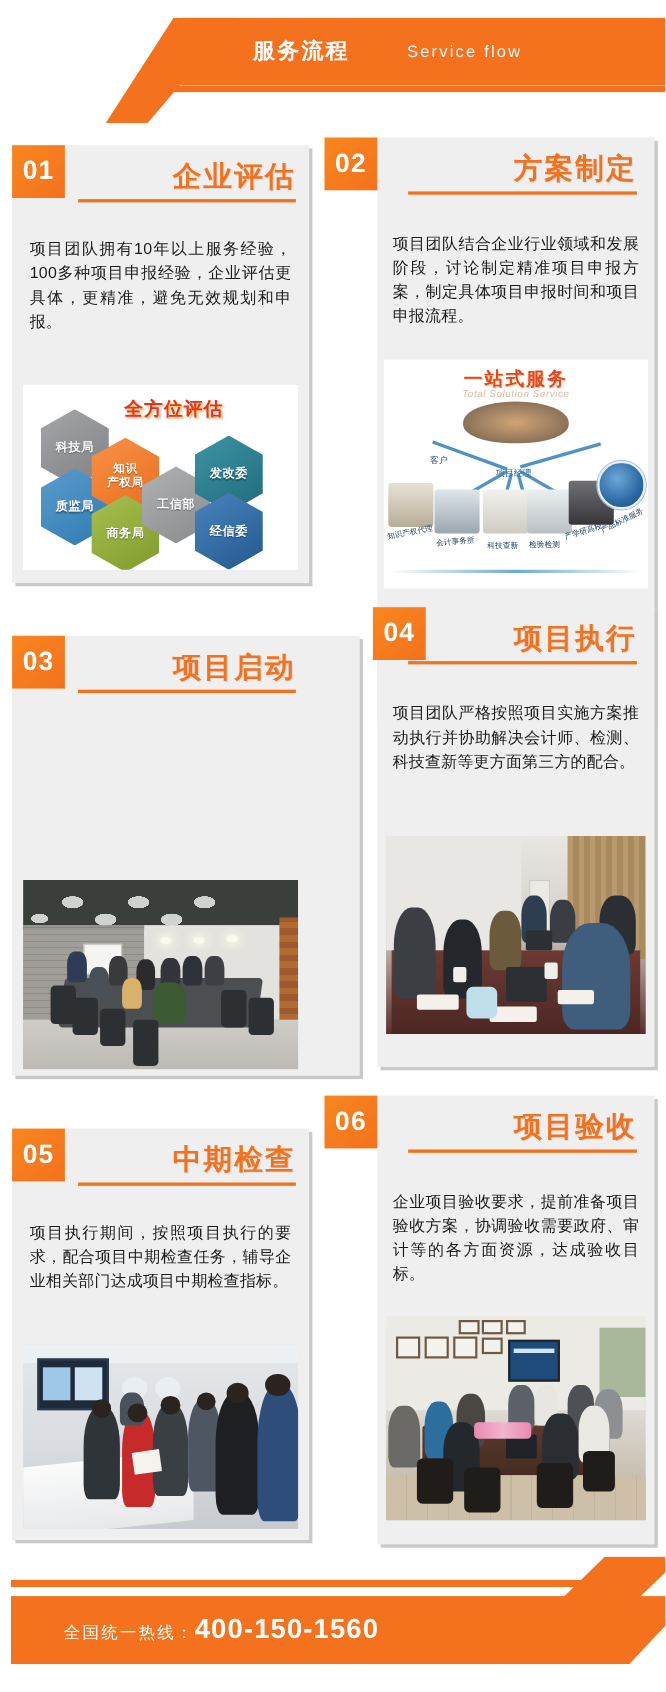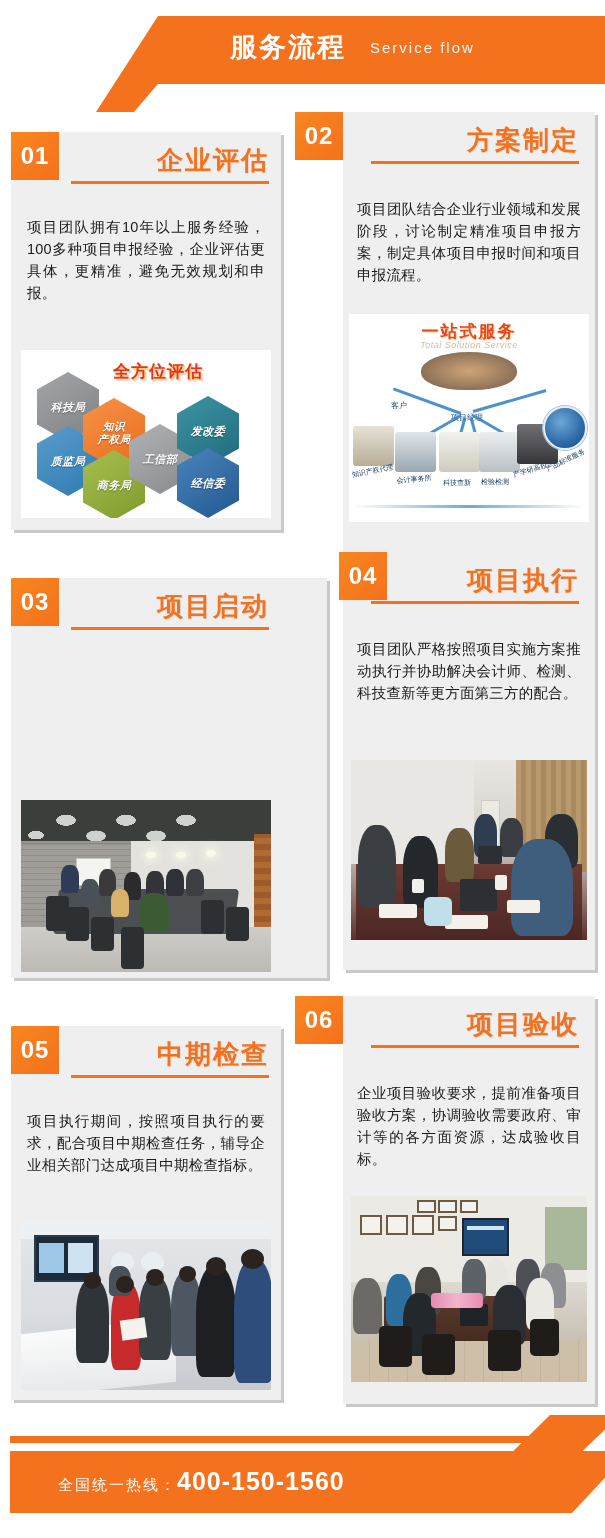--- a/index.html
+++ b/index.html
@@ -42,21 +42,21 @@
     position: absolute;
     left: 96px; top: 16px;
     width: 120px; height: 96px;
     background: #f4711d;
     clip-path: polygon(62px 0, 100% 0, 38px 100%, 0 100%);
   }
   .header-title {
     position: absolute;
     left: 230px; top: 26px;
     color: #ffffff;
-    font-size: 27px;
+    font-size: 20px;
     font-weight: bold;
     letter-spacing: 2px;
     line-height: 42px;
     white-space: nowrap;
   }
   .header-sub {
     position: absolute;
     left: 370px; top: 34px;
     color: #ffffff;
     font-size: 15px;
@@ -231,21 +231,20 @@
     display: flex;
     align-items: center;
     justify-content: center;
     color: #fff;
     font-size: 11px;
     font-weight: bold;
     text-align: center;
     line-height: 13px;
     letter-spacing: .5px;
     text-shadow: 0 1px 1px rgba(0,0,0,.35);
-    font-style: italic;
   }
 
   
   .oss {
     position: relative;
     background: #ffffff;
     overflow: hidden;
   }
   .oss-title {
     position: absolute;
@@ -398,21 +397,21 @@
       </div>
       <div class="hex" style="left:156px; top:46px; background:linear-gradient(145deg,#3d94a4,#1f6b7c);">
         <span>发改委</span>
       </div>
       <div class="hex" style="left:156px; top:98px; background:linear-gradient(145deg,#4a84bd,#23588f);">
         <span>经信委</span>
       </div>
     </div>
   </div>
 
-  <div class="card" style="left:343px; top:112px; width:252px; height:534px;">
+  <div class="card" style="left:343px; top:125px; width:252px; height:534px;">
     <div class="badge" style="left:-48px; top:0;">02</div>
     <div style="position:absolute; left:28px; top:12px; width:208px;">
       <div class="card-title">方案制定</div>
       <div class="title-rule"></div>
     </div>
     <div class="card-body" style="position:absolute; left:14px; top:86px; width:224px;">项目团队结合企业行业领域和发展阶段，讨论制定精准项目申报方案，制定具体项目申报时间和项目申报流程。</div>
 
     <div class="oss" style="position:absolute; left:6px; top:202px; width:240px; height:208px;">
       <div class="oss-title">一站式服务</div>
       <div class="oss-sub">Total Solution Service</div>

